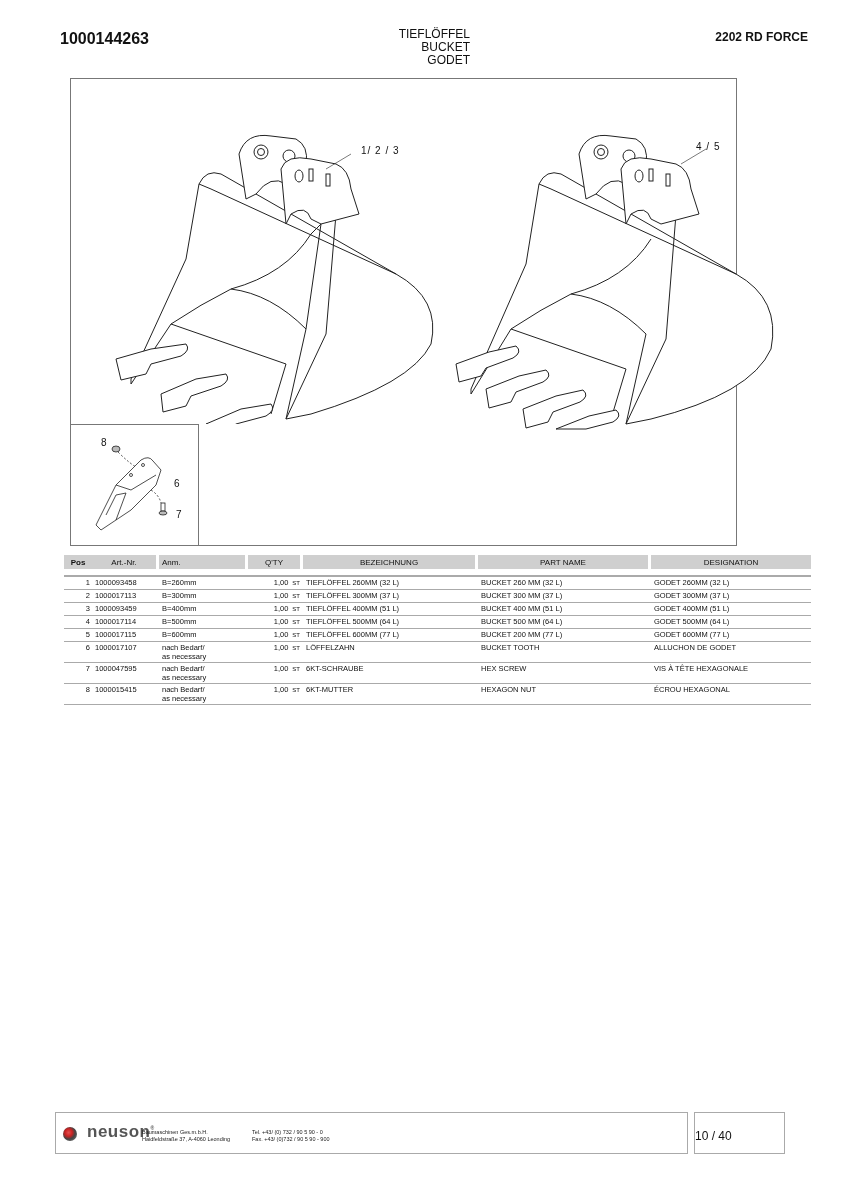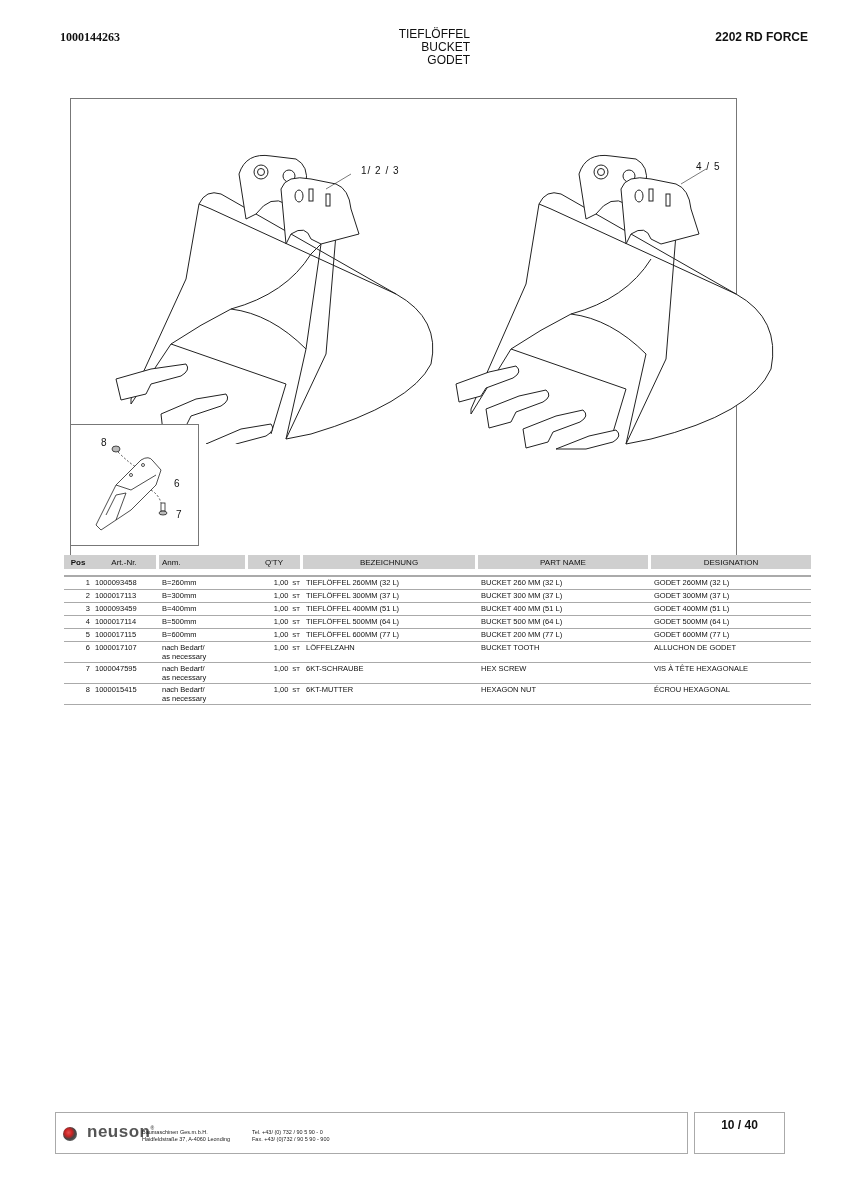--- a/index.html
+++ b/index.html
@@ -1,32 +1,32 @@
 <!DOCTYPE html>
 <html><head>
 <meta charset="utf-8">
 <style>
   html, body { margin:0; padding:0; background:#fff; }
   body { width:842px; height:1191px; position:relative; font-family:"Liberation Sans", sans-serif; color:#111; overflow:hidden; }
-  .hdr-left { position:absolute; left:60px; top:30px; font-size:12px; font-weight:bold;font-family:Liberation Serif, serif; }
+  .hdr-left { position:absolute; left:60px; top:30px; font-size:16px; font-weight:bold; }
   .hdr-center { position:absolute; left:350px; width:120px; top:28px; text-align:right; font-size:12px; line-height:13px; }
   .hdr-right { position:absolute; right:34px; top:30px; font-size:12px; font-weight:bold; }
-  .drawing { position:absolute; left:70px; top:78px; width:667px; height:468px; border:1px solid #777; box-sizing:border-box;margin-top:20px; }
+  .drawing { position:absolute; left:70px; top:78px; width:667px; height:468px; border:1px solid #777; box-sizing:border-box; }
   .inset { position:absolute; left:70px; top:424px; width:129px; height:122px; border:1px solid #777; box-sizing:border-box; background:#fff; }
   .callout { position:absolute; font-size:10px; letter-spacing:1px; }
   table.parts { position:absolute; left:64px; top:555px; width:747px; border-collapse:separate; border-spacing:0; font-size:7.5px; }
   table.parts th { background:#cfcfcf; font-weight:normal; text-align:center; padding:2px 3px; height:10px; font-size:8px; }
   table.parts th.sp { background:#fff; width:3px; padding:0; }
   table.parts tr.gap td { height:6px; border-bottom:2px solid #aaa; padding:0; }
   table.parts td { padding:1px 3px; vertical-align:top; border-bottom:1px solid #aaa; line-height:9px; }
   table.parts td.pos { text-align:right; padding-right:2px; }
   table.parts td.qty { text-align:right; }
   .unit { font-size:6px; margin-left:4px; }
   .footer-box { position:absolute; left:55px; top:1112px; width:633px; height:42px; border:1px solid #aaa; box-sizing:border-box; }
-  .page-box { position:absolute; left:694px; top:1112px; width:91px; height:42px; border:1px solid #aaa; box-sizing:border-box; text-align:center; font-weight:bold; font-size:12px; padding-top:5px; }
+  .page-box { position:absolute; left:694px; top:1112px; width:91px; height:42px; border:1px solid #aaa; box-sizing:border-box; text-align:left; font-weight:normal; font-size:12px; padding-top:16px; }
   .logo-icon { position:absolute; left:7px; top:14px; width:14px; height:14px; border-radius:50%; background:radial-gradient(circle at 40% 40%, #e05050 0, #c22 30%, #444 55%, #888 100%); }
   .logo-text { position:absolute; left:31px; top:9px; font-size:17px; font-weight:bold; color:#555; letter-spacing:0.5px; }
   .logo-text sup { font-size:5px; }
   .addr { position:absolute; left:86px; top:16px; font-size:5.5px; line-height:7px; color:#222; }
   .tel { position:absolute; left:196px; top:16px; font-size:5.5px; line-height:7px; color:#222; }
 </style>
 </head>
 <body>
 
 <div class="hdr-left">1000144263</div>

